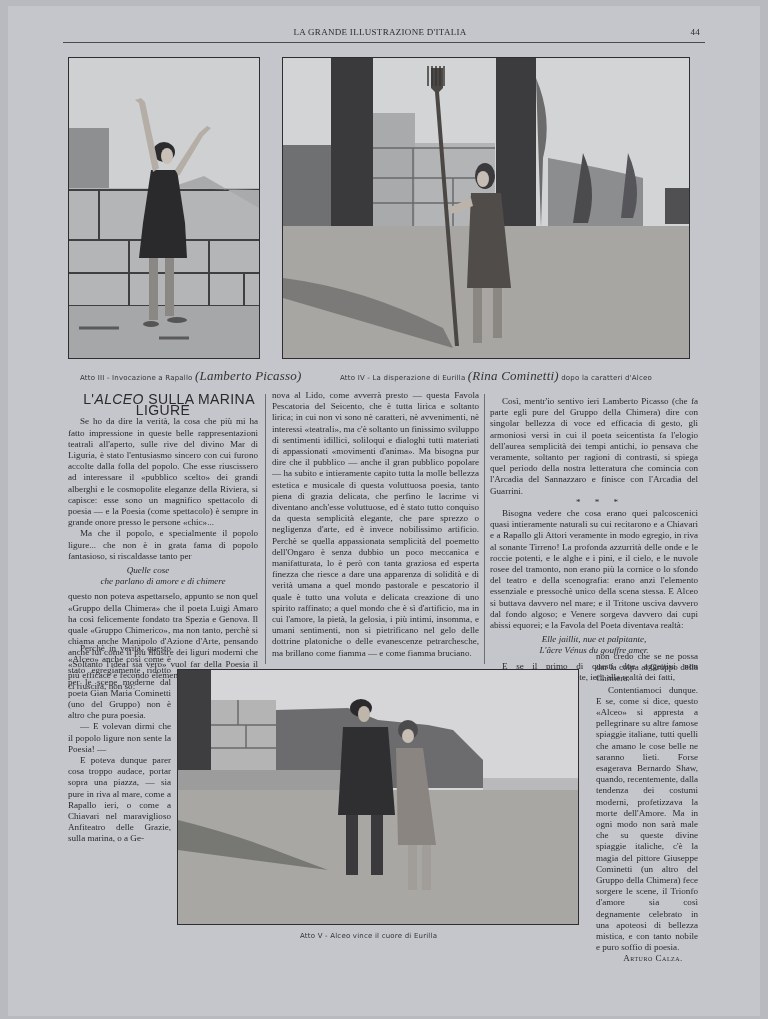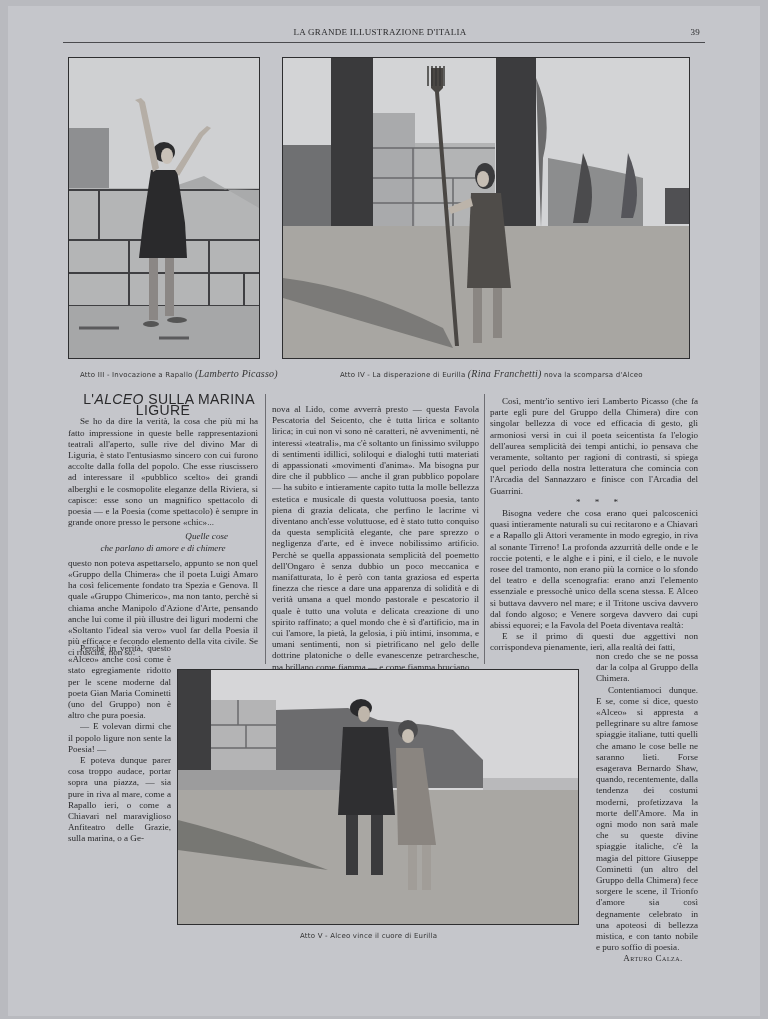--- a/index.html
+++ b/index.html
@@ -17,41 +17,41 @@
     position:absolute; left:60px; top:27px; width:640px; height:16px;
     font-size:9px; letter-spacing:0.3px; text-align:center;
   }
   .running-head .pgno { position:absolute; right:0; top:0; }
   .head-rule { position:absolute; left:63px; top:42px; width:642px; height:1px; background:#4a4a4e; }
 
   .photo { position:absolute; border:1px solid #2e2e30; overflow:hidden; }
   .photo svg { display:block; width:100%; height:100%; }
 
   .caption { position:absolute; font-family:"DejaVu Sans", sans-serif; font-size:7px; color:#333; white-space:nowrap; letter-spacing:0.2px;}
-  .caption i { font-family:"Liberation Serif", serif; font-size:10px; }
+  .caption i { font-family:"Liberation Serif", serif; font-size:13px; }
 
   .col { position:absolute; font-size:9.1px; line-height:11.2px; text-align:justify; }
   .col p { margin:0; text-indent:12px; }
   .col p.noind { text-indent:0; }
   .title { font-family:"Liberation Sans", sans-serif; font-size:14px; letter-spacing:0.4px; text-align:center; margin:0 0 5px 0; text-indent:0;}
   .title i { font-family:"Liberation Sans", sans-serif; }
   .verse { text-align:center; font-style:italic; margin:3px 0 4px 0; text-indent:0;}
   .verse span { display:block; }
   .stars { text-align:center; letter-spacing:6px; margin:6px 0 6px 0; text-indent:0; }
   .sig { text-align:center; font-variant:small-caps; letter-spacing:0.5px; margin-top:1px; text-indent:0;}
   .vrule { position:absolute; width:1px; background:#6d6d72; }
 </style>
 </head>
 <body>
 
 <div class="page"></div>
 
 <div class="running-head">
   <span>LA GRANDE ILLUSTRAZIONE D'ITALIA</span>
-  <span class="pgno">39</span>
+  <span class="pgno">44</span>
 </div>
 <div class="head-rule"></div>
 
 <div class="photo" style="left:68px;top:57px;width:190px;height:300px;">
   <svg viewBox="0 0 190 300" preserveAspectRatio="none">
     <rect width="190" height="300" fill="#cfd0d2"></rect>
     <rect x="0" y="70" width="40" height="60" fill="#8e8f91"></rect>
     <rect x="0" y="130" width="190" height="120" fill="#b4b5b6"></rect>
     <g stroke="#3f3f42" stroke-width="2" fill="none">
       <path d="M0 132 H190 M0 182 H190 M0 215 H190 M0 248 H190"></path>
@@ -99,50 +99,55 @@
       </g>
     <ellipse cx="202" cy="118" rx="10" ry="13" fill="#3a3a3c"></ellipse>
     <ellipse cx="200" cy="121" rx="6" ry="8" fill="#c6beb4"></ellipse>
     <path d="M188 135 L218 135 L228 230 L184 230 Z" fill="#4f4c49"></path>
     <path d="M188 140 L165 150 L168 156 L190 148 Z" fill="#bcb4aa"></path>
     <rect x="190" y="230" width="9" height="55" fill="#8a8682"></rect>
     <rect x="210" y="230" width="9" height="50" fill="#8a8682"></rect>
   </svg>
 </div>
 <div class="caption" style="left:340px;top:368px;">
-  <span>Atto IV - La disperazione di Eurilla </span><i>(Rina Franchetti)</i><span> nova la scomparsa d'Alceo</span>
+  <span>Atto IV - La disperazione di Eurilla </span><i>(Rina Cominetti)</i><span> dopo la caratteri d'Alceo</span>
 </div>
 
 <div class="col" style="left:68px;top:394px;width:190px;">
   <p class="title"><span>L'</span><i>ALCEO</i><span> SULLA MARINA LIGURE</span></p>
   <p>Se ho da dire la verità, la cosa che più mi ha fatto impressione in queste belle rappresentazioni teatrali all'aperto, sulle rive del divino Mar di Liguria, è stato l'entusiasmo sincero con cui furono accolte dalla folla del popolo. Che esse riuscissero ad interessare il «pubblico scelto» dei grandi alberghi e le cosmopolite eleganze della Riviera, si capisce: esse sono un magnifico spettacolo di poesia — e la Poesia (come spettacolo) è sempre in grande onore presso le persone «chic»...</p>
+  <p>Ma che il popolo, e specialmente il popolo ligure... che non è in grata fama di popolo fantasioso, si riscaldasse tanto per</p>
   <div class="verse">
-    <span style="text-align:right;padding-right:30px;">Quelle cose</span>
+    <span style="padding-right:30px;">Quelle cose</span>
     <span>che parlano di amore e di chimere</span>
   </div>
   <p class="noind">questo non poteva aspettarselo, appunto se non quel «Gruppo della Chimera» che il poeta Luigi Amaro ha così felicemente fondato tra Spezia e Genova. Il quale «Gruppo Chimerico», ma non tanto, perchè si chiama anche Manipolo d'Azione d'Arte, pensando anche lui come il più illustre dei liguri moderni che «Soltanto l'ideal sia vero» vuol far della Poesia il più efficace e fecondo elemento della vita civile. Se ci riuscirà, non so:</p>
 </div>
 <div class="col" style="left:68px;top:643px;width:103px;">
   <p>Perchè in verità, questo «Alceo» anche così come è stato egregiamente ridotto per le scene moderne dal poeta Gian Maria Cominetti (uno del Gruppo) non è altro che pura poesia.</p>
   <p>— E volevan dirmi che il popolo ligure non sente la Poesia! —</p>
   <p>E poteva dunque parer cosa troppo audace, portar sopra una piazza, — sia pure in riva al mare, come a Rapallo ieri, o come a Chiavari nel maraviglioso Anfiteatro delle Grazie, sulla marina, o a Ge-</p>
 </div>
 
 <div class="vrule" style="left:265px;top:394px;height:270px;"></div>
 
-<div class="col" style="left:272px;top:404px;width:207px;">
+<div class="col" style="left:272px;top:390px;width:207px;">
   <p class="noind">nova al Lido, come avverrà presto — questa Favola Pescatoria del Seicento, che è tutta lirica e soltanto lirica; in cui non vi sono nè caratteri, nè avvenimenti, nè interessi «teatrali», ma c'è soltanto un finissimo sviluppo di sentimenti idillici, soliloqui e dialoghi tutti materiati di appassionati «movimenti d'anima». Ma bisogna pur dire che il pubblico — anche il gran pubblico popolare — ha subito e intieramente capito tutta la molle bellezza estetica e musicale di questa voluttuosa poesia, tanto piena di grazia delicata, che perfino le lacrime vi diventano anch'esse voluttuose, ed è stato tutto conquiso da questa semplicità elegante, che pare sprezzo o negligenza d'arte, ed è invece nobilissimo artificio. Perchè se quella appassionata semplicità del poemetto dell'Ongaro è senza dubbio un poco meccanica e manifatturata, lo è però con tanta graziosa ed esperta finezza che riesce a dare una apparenza di solidità e di verità umana a quel mondo pastorale e pescatorio il quale è tutto una voluta e delicata creazione di uno spirito raffinato; a quel mondo che è sì d'artificio, ma in cui l'amore, la pietà, la gelosia, i più intimi, insomma, e umani sentimenti, non si pietrificano nel gelo delle dottrine platoniche o delle evanescenze petrarchesche, ma brillano come fiamma — e come fiamma bruciano.</p>
 </div>
 
 <div class="vrule" style="left:484px;top:394px;height:270px;"></div>
 
 <div class="col" style="left:490px;top:396px;width:208px;">
   <p>Così, mentr'io sentivo ieri Lamberto Picasso (che fa parte egli pure del Gruppo della Chimera) dire con singolar bellezza di voce ed efficacia di gesto, gli armoniosi versi in cui il poeta seicentista fa l'elogio dell'aurea semplicità dei tempi antichi, io pensava che veramente, soltanto per ragioni di contrasti, si spiega quel periodo della nostra letteratura che comincia con l'Arcadia del Sannazzaro e finisce con l'Arcadia del Guarrini.</p>
   <p class="stars">* * *</p>
   <p>Bisogna vedere che cosa erano quei palcoscenici quasi intieramente naturali su cui recitarono e a Chiavari e a Rapallo gli Attori veramente in modo egregio, in riva al sonante Tirreno! La profonda azzurrità delle onde e le roccie potenti, e le alghe e i pini, e il cielo, e le nuvole rosee del tramonto, non erano più la cornice o lo sfondo del teatro e della scenografia: erano anzi l'elemento essenziale e pressochè unico della scena stessa. E Alceo si buttava davvero nel mare; e il Tritone usciva davvero dal fondo algoso; e Venere sorgeva davvero dai cupi abissi equorei; e la Favola del Poeta diventava realtà:</p>
+  <div class="verse">
+    <span>Elle jaillit, nue et palpitante,</span>
+    <span>L'âcre Vénus du gouffre amer.</span>
+  </div>
   <p>E se il primo di questi due aggettivi non corrispondeva pienamente, ieri, alla realtà dei fatti,</p>
 </div>
 <div class="col" style="left:596px;top:651px;width:102px;font-family:Liberation Serif, serif;">
   <p class="noind">non credo che se ne possa dar la colpa al Gruppo della Chimera.</p>
   <p>Contentiamoci dunque. E se, come si dice, questo «Alceo» si appresta a pellegrinare su altre famose spiaggie italiane, tutti quelli che amano le cose belle ne saranno lieti. Forse esagerava Bernardo Shaw, quando, recentemente, dalla tendenza dei costumi moderni, profetizzava la morte dell'Amore. Ma in ogni modo non sarà male che su queste divine spiaggie italiche, c'è la magia del pittore Giuseppe Cominetti (un altro del Gruppo della Chimera) fece sorgere le scene, il Trionfo d'amore sia così degnamente celebrato in una apoteosi di bellezza mistica, e con tanto nobile e puro soffio di poesia.</p>
   <p class="sig">Arturo Calza.</p>
 </div>
 
 <div class="photo" style="left:177px;top:669px;width:400px;height:254px;">
   <svg viewBox="0 0 400 254" preserveAspectRatio="none">

